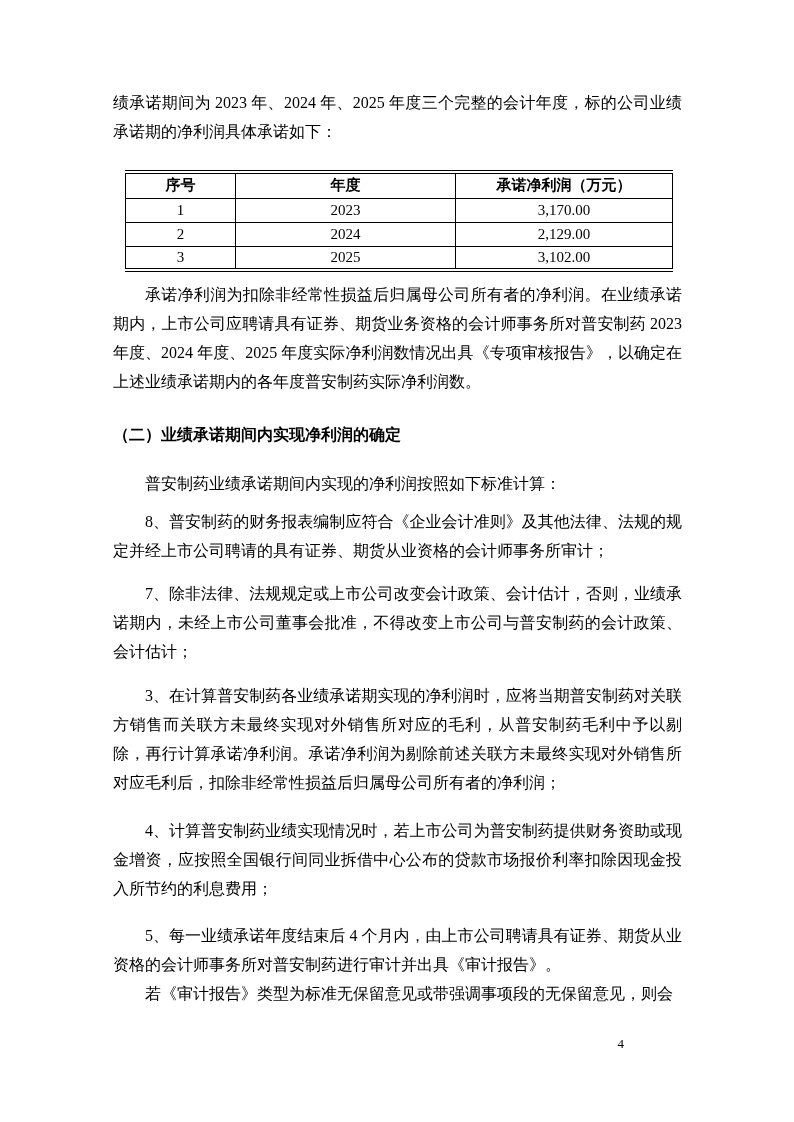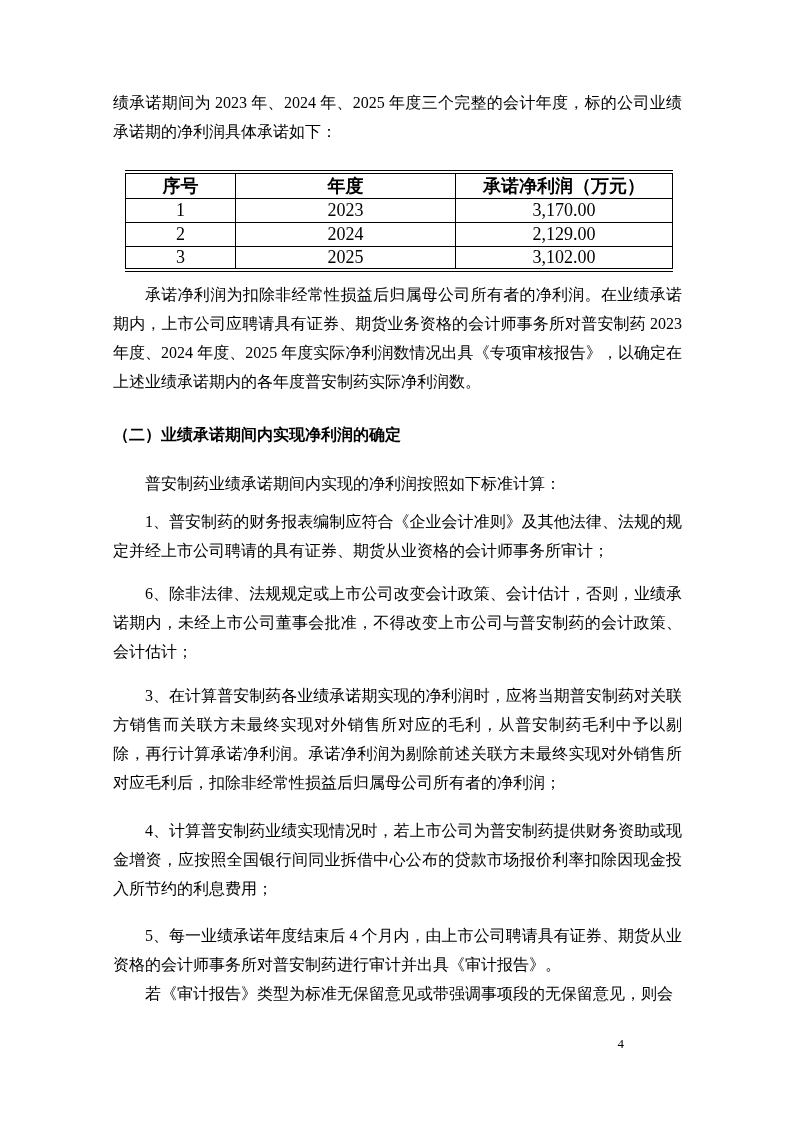--- a/index.html
+++ b/index.html
@@ -38,21 +38,21 @@
     margin-top: 24px;
     border-collapse: collapse;
     border-top: 4px double #000;
     border-bottom: 4px double #000;
     table-layout: fixed;
   }
   table.commit th, table.commit td {
     border: 1px solid #000;
     text-align: center;
     vertical-align: middle;
-    font-size: 18px;
+    font-size: 15px;
     line-height: 1;
     padding: 0;
   }
   table.commit th { height: 26px; font-weight: bold; }
   table.commit td { height: 24px; font-weight: normal; }
   col.c-no   { width: 110px; }
   col.c-year { width: 220px; }
   col.c-prof { width: 217px; }
 
   .para-after-table { margin-top: 8px; }
@@ -121,23 +121,23 @@
         </tr>
       </tbody>
     </table>
 
     <p class="body indent para-after-table">承诺净利润为扣除非经常性损益后归属母公司所有者的净利润。在业绩承诺期内，上市公司应聘请具有证券、期货业务资格的会计师事务所对普安制药 2023 年度、2024 年度、2025 年度实际净利润数情况出具《专项审核报告》，以确定在上述业绩承诺期内的各年度普安制药实际净利润数。</p>
 
     <h2 class="section-heading">（二）业绩承诺期间内实现净利润的确定</h2>
 
     <p class="body indent standards-intro">普安制药业绩承诺期间内实现的净利润按照如下标准计算：</p>
 
-    <p class="body indent item-1">1、普安制药的财务报表编制应符合《企业会计准则》及其他法律、法规的规定并经上市公司聘请的具有证券、期货从业资格的会计师事务所审计；</p>
+    <p class="body indent item-1">8、普安制药的财务报表编制应符合《企业会计准则》及其他法律、法规的规定并经上市公司聘请的具有证券、期货从业资格的会计师事务所审计；</p>
 
-    <p class="body indent item-2">6、除非法律、法规规定或上市公司改变会计政策、会计估计，否则，业绩承诺期内，未经上市公司董事会批准，不得改变上市公司与普安制药的会计政策、会计估计；</p>
+    <p class="body indent item-2">7、除非法律、法规规定或上市公司改变会计政策、会计估计，否则，业绩承诺期内，未经上市公司董事会批准，不得改变上市公司与普安制药的会计政策、会计估计；</p>
 
     <p class="body indent item-3">3、在计算普安制药各业绩承诺期实现的净利润时，应将当期普安制药对关联方销售而关联方未最终实现对外销售所对应的毛利，从普安制药毛利中予以剔除，再行计算承诺净利润。承诺净利润为剔除前述关联方未最终实现对外销售所对应毛利后，扣除非经常性损益后归属母公司所有者的净利润；</p>
 
     <p class="body indent item-4">4、计算普安制药业绩实现情况时，若上市公司为普安制药提供财务资助或现金增资，应按照全国银行间同业拆借中心公布的贷款市场报价利率扣除因现金投入所节约的利息费用；</p>
 
     <p class="body indent item-5">5、每一业绩承诺年度结束后 4 个月内，由上市公司聘请具有证券、期货从业资格的会计师事务所对普安制药进行审计并出具《审计报告》。</p>
 
     <p class="body indent closing">若《审计报告》类型为标准无保留意见或带强调事项段的无保留意见，则会</p>
 
   </div>

